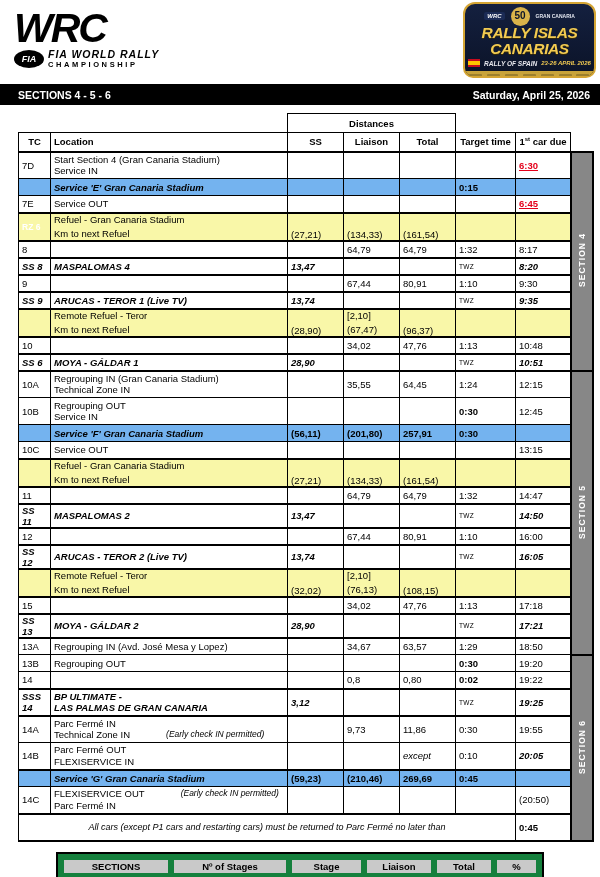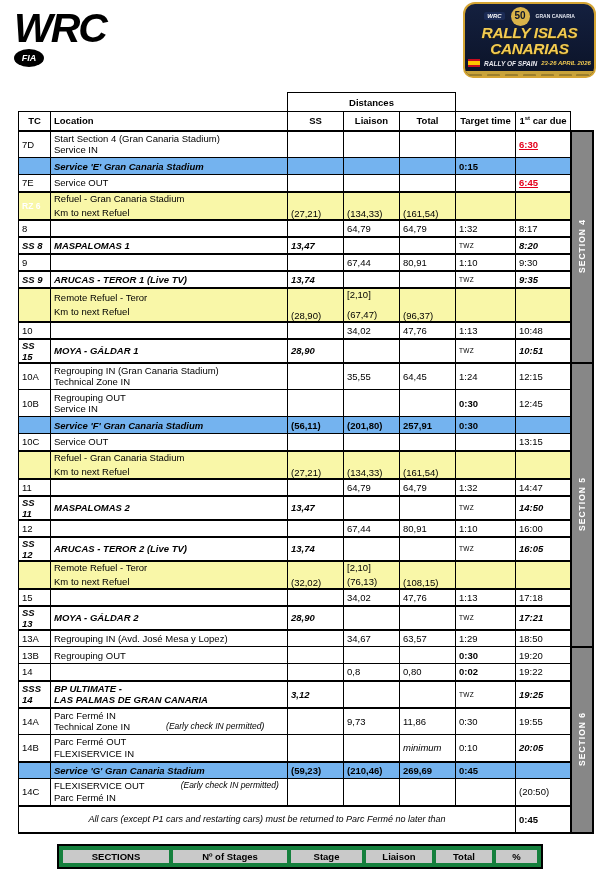--- a/index.html
+++ b/index.html
@@ -105,41 +105,45 @@
               letter-spacing: 1px; text-align: center; vertical-align: middle;
               border: 2px solid #000 !important; }
   .sec-cell span { writing-mode: vertical-rl; transform: rotate(180deg);
                    display:inline-block; }
   .sec-blank { border: none !important; background: transparent; }
 
   
   .summary-wrap { padding: 10px 0 0 0; display:flex; justify-content:center; }
   table.summary { border-collapse: collapse; width: 478px; table-layout: fixed;
                   font-size: 9.5px; }
-  table.summary td { border: 4px solid #15803d; height: 17px; text-align:center; }
+  table.summary td { border: 6px solid #15803d; height: 17px; text-align:center; }
   table.summary .s-head td { background:#c9c9c9; font-weight: bold; }
   .sum-outer { border: 2px solid #000; }
 
   .w-sections { width: 110px; }
   .w-stages   { width: 118px; }
   .w-stage    { width: 75px; }
   .w-liaison  { width: 70px; }
   .w-total    { width: 60px; }
   .w-pct      { width: 45px; }
 </style>
 </head>
 <body>
 
 <div class="page">
 
   <div class="logos">
     <div class="wrc-logo">
       <div class="wrc-word">WRC</div>
       <div class="fia-row">
         <div class="fia-badge">FIA</div>
+        <div class="fia-text">
+          <div class="l1">FIA WORLD RALLY</div>
+          <div class="l2">CHAMPIONSHIP</div>
+        </div>
       </div>
     </div>
 
     <div class="rally-plate">
       <div class="plate-top">
         <div class="plate-wrc">WRC</div>
         <div class="plate-50">50</div>
         <div class="plate-gc">GRAN CANARIA</div>
       </div>
       <div class="plate-title">RALLY ISLAS CANARIAS</div>
@@ -153,20 +157,24 @@
         <div class="spons-dot"></div>
         <div class="spons-dot"></div>
         <div class="spons-dot"></div>
         <div class="spons-dot"></div>
         <div class="spons-dot"></div>
         <div class="spons-dot"></div>
       </div>
     </div>
   </div>
 
+  <div class="sectbar">
+    <span>SECTIONS 4 - 5 - 6</span>
+    <span>Saturday, April 25, 2026</span>
+  </div>
 
   <div class="tbl-wrap">
     <table class="main">
       <colgroup>
         <col class="c-tc">
           <col class="c-loc">
           <col class="c-ss">
           <col class="c-li">
         <col class="c-to">
           <col class="c-tt">
@@ -247,21 +255,21 @@
           <td></td>
           <td></td>
           <td>64,79</td>
           <td>64,79</td>
           <td>1:32</td>
           <td>8:17</td>
         </tr>
 
         <tr class="row-stage thick-top thick-bot">
           <td>SS 8</td>
-          <td>MASPALOMAS 1</td>
+          <td>MASPALOMAS 4</td>
           <td>13,47</td>
           <td></td>
           <td></td>
           <td class="twz" style="font-weight:normal;font-style:normal">TWZ</td>
           <td>8:20</td>
         </tr>
 
         <tr>
           <td>9</td>
           <td></td>
@@ -284,39 +292,39 @@
 
         <tr class="row-refuel r-tall">
           <td class="tc-black"></td>
           <td class="two-line">
             <div>Remote Refuel - Teror</div>
             <div style="margin-top:3px">Km to next Refuel</div>
           </td>
           <td style="vertical-align:bottom">(28,90)</td>
           <td class="two-line">
             <div>[2,10]</div>
-            <div style="margin-top:9px">(67,47)</div>
+            <div style="margin-top:3px">(67,47)</div>
           </td>
           <td style="vertical-align:bottom">(96,37)</td>
           <td></td>
           <td></td>
         </tr>
 
         <tr class="thick-top">
           <td>10</td>
           <td></td>
           <td></td>
           <td>34,02</td>
           <td>47,76</td>
           <td>1:13</td>
           <td>10:48</td>
         </tr>
 
         <tr class="row-stage thick-top thick-bot">
-          <td>SS 15</td>
+          <td>SS 6</td>
           <td>MOYA - GÁLDAR  1</td>
           <td>28,90</td>
           <td></td>
           <td></td>
           <td class="twz" style="font-weight:normal;font-style:normal">TWZ</td>
           <td>10:51</td>
         </tr>
 
         <tr class="r-tall">
           <td>10A</td>
@@ -517,21 +525,21 @@
         </tr>
 
         <tr class="r-tall">
           <td>14B</td>
           <td class="two-line">
             <div>Parc Fermé OUT</div>
             <div>FLEXISERVICE IN</div>
           </td>
           <td></td>
           <td></td>
-          <td class="ital">minimum</td>
+          <td class="ital">except</td>
           <td>0:10</td>
           <td class="bold ital">20:05</td>
         </tr>
 
         <tr class="row-service thick-top">
           <td></td>
           <td>Service 'G'  Gran Canaria Stadium</td>
           <td style="font-style:normal">(59,23)</td>
           <td style="font-style:normal">(210,46)</td>
           <td style="font-style:normal">269,69</td>

